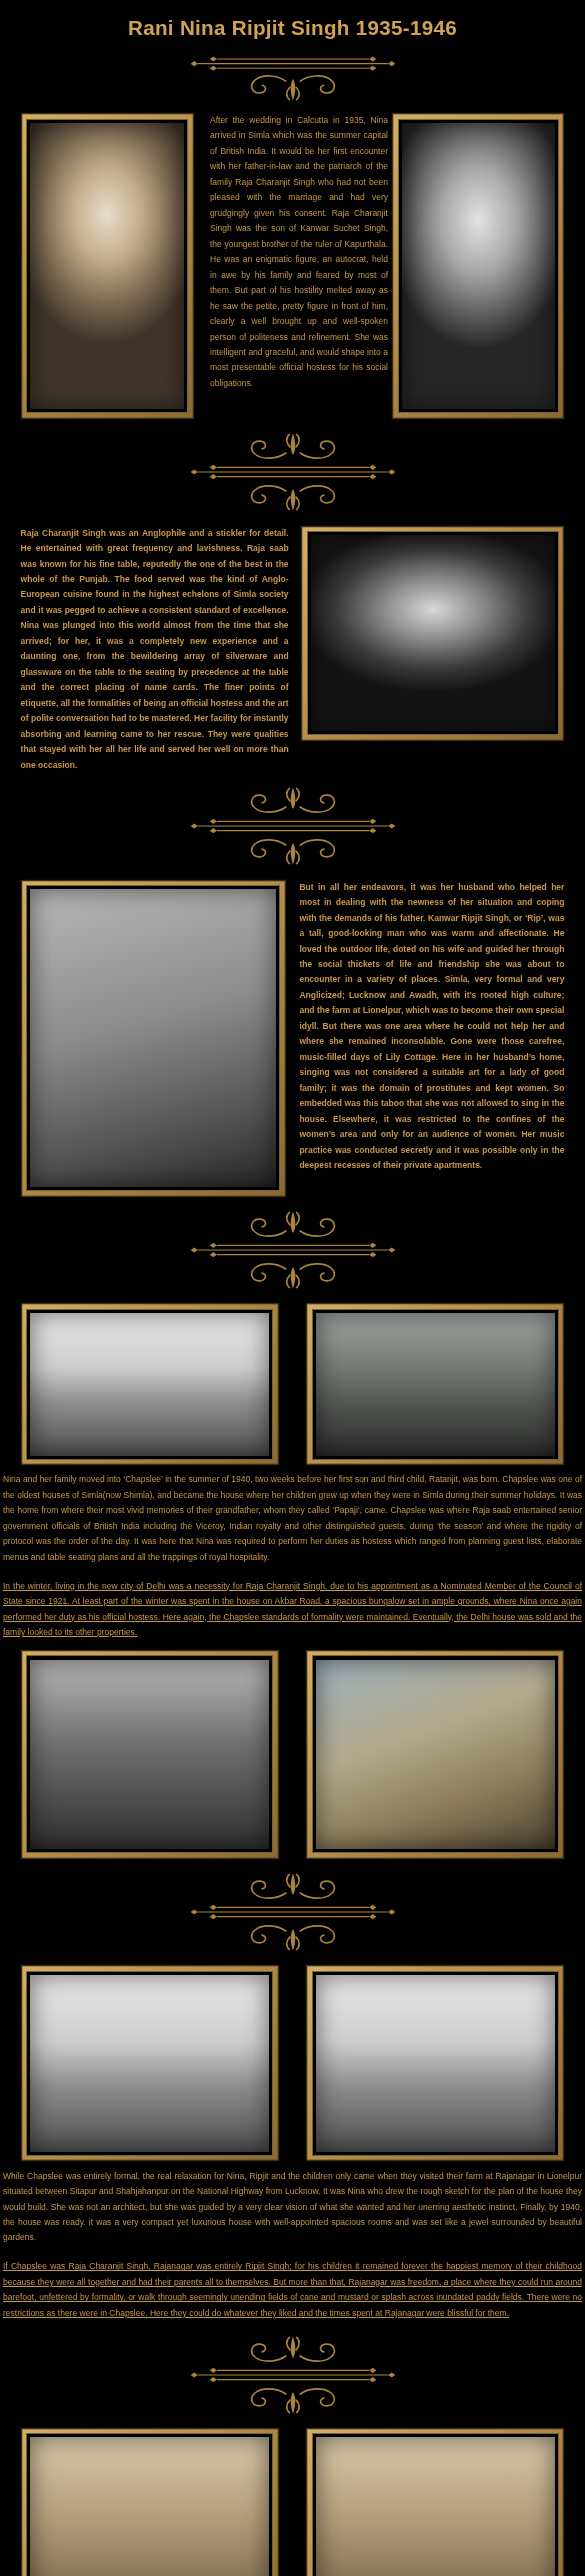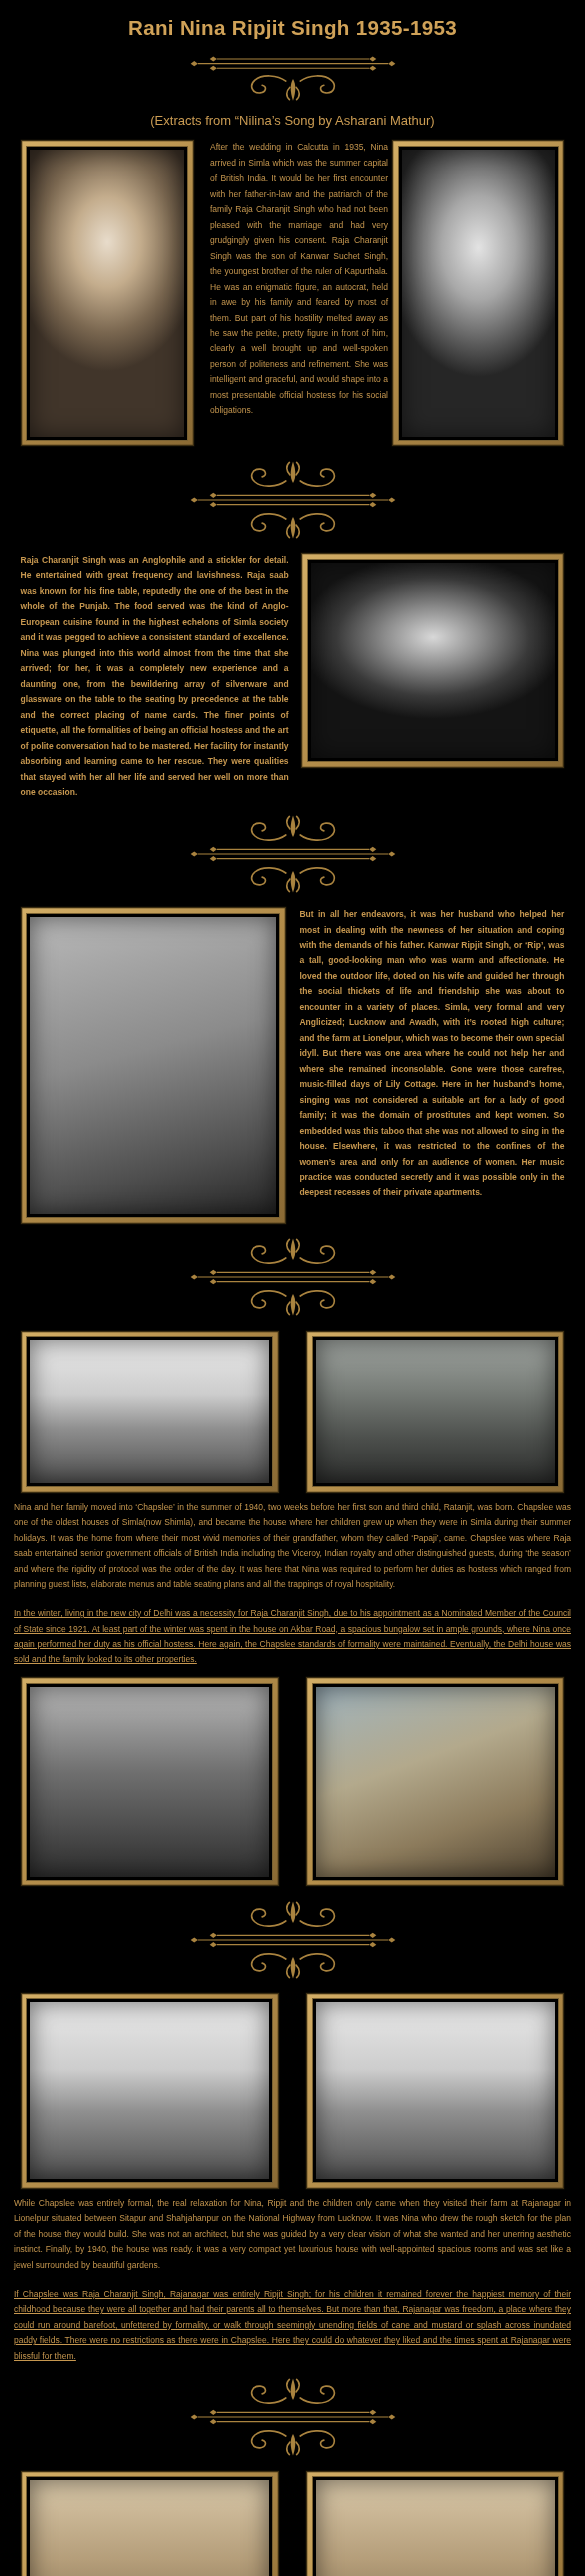--- a/index.html
+++ b/index.html
@@ -20,21 +20,21 @@
   .divider { display:flex; justify-content:center; margin:9.3px 0; }
   .orn { display:block; }
 
   .row { display:flex; justify-content:space-between; align-items:flex-start; padding:0 20.6px; margin:3.1px 0 5.2px; }
 
   .txt {
     font-size:8.5px; line-height:1.82; text-align:justify; color:#c6974f;
   }
   .txt p { margin:0 0 13.4px; }
   .txt p:last-child { margin-bottom:0;text-decoration:underline; }
-  .fulltext { padding:0 14px; margin:7.2px 0 9.3px; }
+  .fulltext { padding:0 3px; margin:7.2px 0 9.3px; }
 
   .frame {
     background:linear-gradient(135deg,#d3ae66 0%,#b28c49 48%,#8a6a34 100%);
     border:0.5px solid #3a2d12;
     padding:4.6px; flex:0 0 auto;
     box-shadow:inset 0 0 0 0.5px rgba(58,45,18,.55), 0 0 0 0.5px #151006;
   }
   .frame-inner {
     background:#000; border:0.5px solid #7a6233; padding:3.1px;
     width:100%; height:100%;
@@ -93,30 +93,29 @@
         <path d="M-6,-4 C-14,-12 -14,-22 -7,-28"></path>
         <path d="M6,-4 C14,-12 14,-22 7,-28"></path>
       </g>
       <path d="M0,12 C-6,2 -6,-12 0,-30 C6,-12 6,2 0,12 Z" fill="#a9833f"></path>
     </g>
   </defs>
 </svg>
 
 <div class="page">
 
-  <h1 class="title">Rani Nina Ripjit Singh 1935-1953</h1>
+  <h1 class="title">Rani Nina Ripjit Singh 1935-1946</h1>
 
   <div class="divider">
     <svg class="orn" width="216" height="54" viewBox="0 0 420 104">
       <use href="#orn-lines" transform="translate(210,26)"></use>
       <use href="#orn-scroll" transform="translate(210,68) scale(1,-1)"></use>
     </svg>
   </div>
 
-  <h2 class="subtitle">(Extracts from “Nilina’s Song by Asharani Mathur)</h2>
 
   <div class="row">
     <figure class="frame f-s1l" title="Sepia portrait of Nina wearing a sheer veil and pearl necklace">
       <div class="frame-inner">
           <div class="ph ph-sepia-port"></div>
         </div>
     </figure>
     <div class="txt t-s1">After the wedding in Calcutta in 1935, Nina arrived in Simla which was the summer capital of British India. It would be her first encounter with her father-in-law and the patriarch of the family Raja Charanjit Singh who had not been pleased with the marriage and had very grudgingly given his consent. Raja Charanjit Singh was the son of Kanwar Suchet Singh, the youngest brother of the ruler of Kapurthala. He was an enigmatic figure, an autocrat, held in awe by his family and feared by most of them. But part of his hostility melted away as he saw the petite, pretty figure in front of him, clearly a well brought up and well-spoken person of politeness and refinement. She was intelligent and graceful, and would shape into a most presentable official hostess for his social obligations.</div>
     <figure class="frame f-s1r" title="Black and white portrait of Nina in a patterned dupatta">
       <div class="frame-inner">

